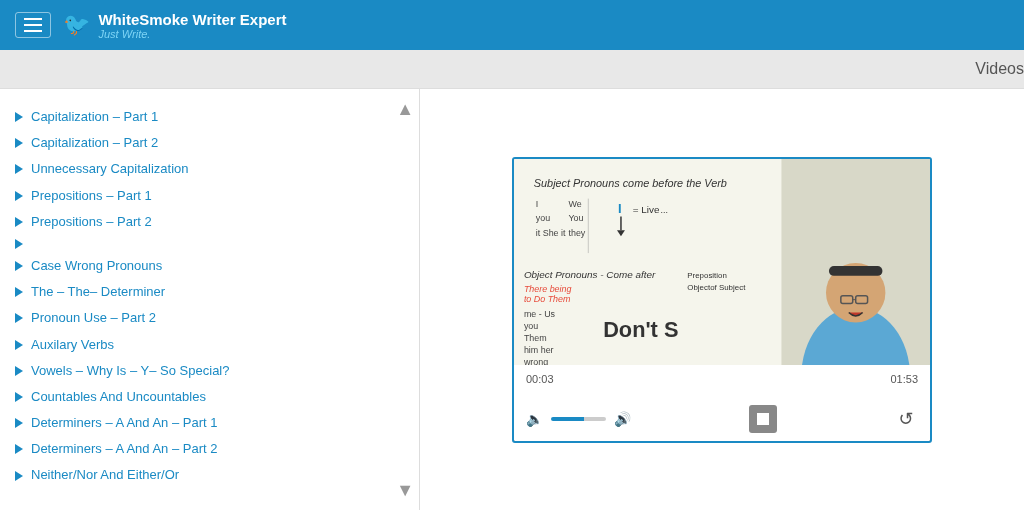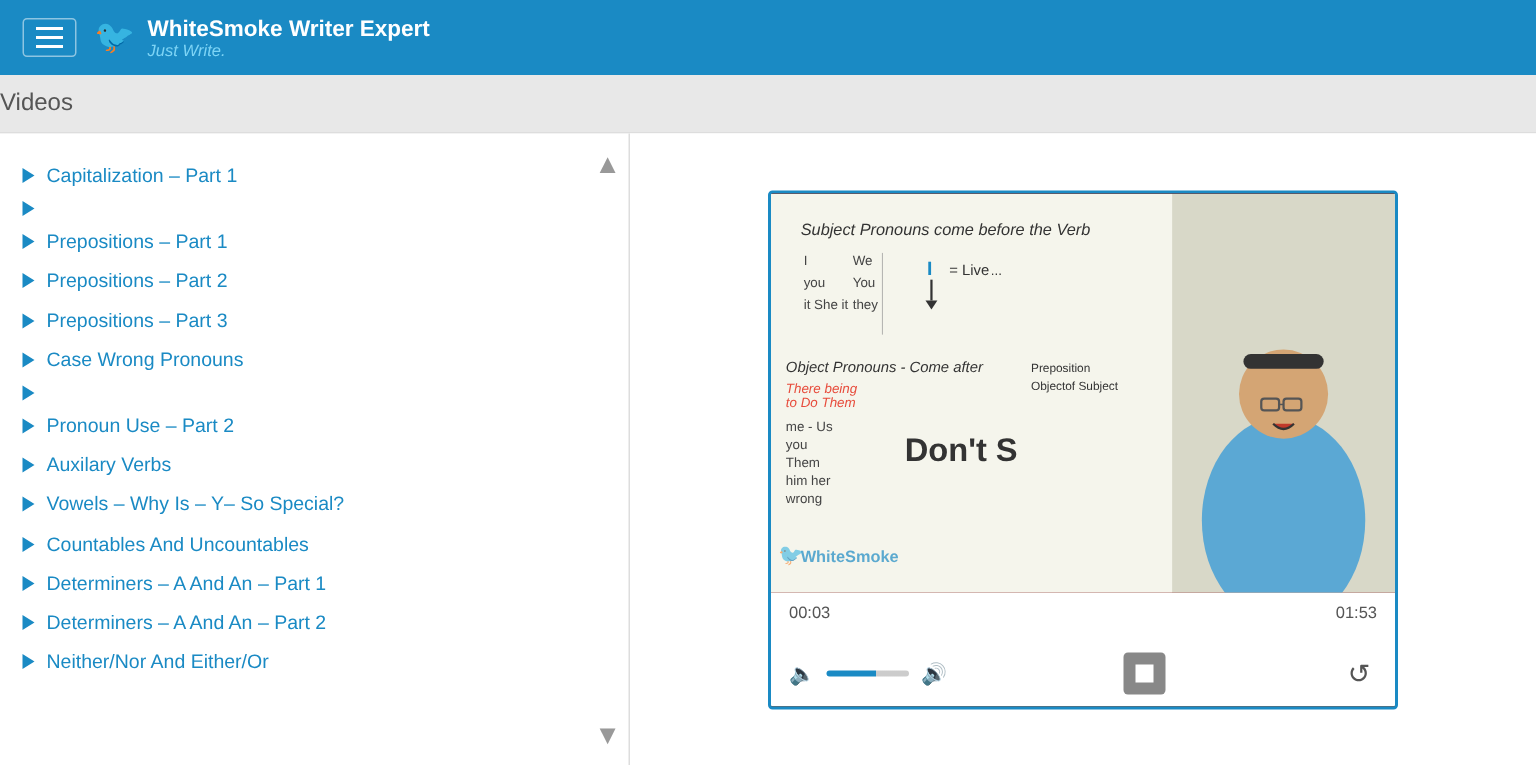--- a/index.html
+++ b/index.html
@@ -38,21 +38,21 @@
       cursor: pointer;
       font-size: 13px;
       display: flex; align-items: center; gap: 6px;
     }
 
     
     .page-title-bar {
       background: #e8e8e8;
       border-bottom: 1px solid #ddd;
       padding: 10px 0;
-      text-align: left;
+      text-align: right;
     }
     .page-title { font-size: 16px; color: #555; }
 
     
     .main-content {
       display: flex;
       height: calc(510px - 50px - 38px);
       background: white;
     }
 
@@ -109,21 +109,21 @@
     }
     .video-container {
       width: 420px;
       border: 2px solid #1a8ac4;
       border-radius: 3px;
       overflow: hidden;
       background: #000;
     }
     .video-screen {
       width: 100%;
-      height: 266px;
+      height: 206px;
       background: #b91c1c;
       position: relative;
       overflow: hidden;
     }
     
     .whiteboard-bg {
       position: absolute; top: 0; left: 0; right: 0; bottom: 0;
       background: #f8f8f0;
     }
 
@@ -215,39 +215,44 @@
     <span class="scroll-arrow scroll-arrow-up">▲</span>
 
     <div id="video-list">
 
     <div class="video-list-item">
           <span class="play-icon"></span>
           <span>Capitalization – Part 1</span>
         </div>
         <div class="video-list-item">
           <span class="play-icon"></span>
+          <span>Capitalization – Part 2</span>
+        </div>
+        <div class="video-list-item">
+          <span class="play-icon"></span>
+          <span>Unnecessary Capitalization</span>
         </div>
         <div class="video-list-item">
           <span class="play-icon"></span>
           <span>Prepositions – Part 1</span>
         </div>
         <div class="video-list-item">
           <span class="play-icon"></span>
           <span>Prepositions – Part 2</span>
         </div>
         <div class="video-list-item">
           <span class="play-icon"></span>
-          <span>Prepositions – Part 3</span>
         </div>
         <div class="video-list-item">
           <span class="play-icon"></span>
           <span>Case Wrong Pronouns</span>
         </div>
         <div class="video-list-item">
           <span class="play-icon"></span>
+          <span>The – The– Determiner</span>
         </div>
         <div class="video-list-item">
           <span class="play-icon"></span>
           <span>Pronoun Use – Part 2</span>
         </div>
         <div class="video-list-item">
           <span class="play-icon"></span>
           <span>Auxilary Verbs</span>
         </div>
         <div class="video-list-item">

